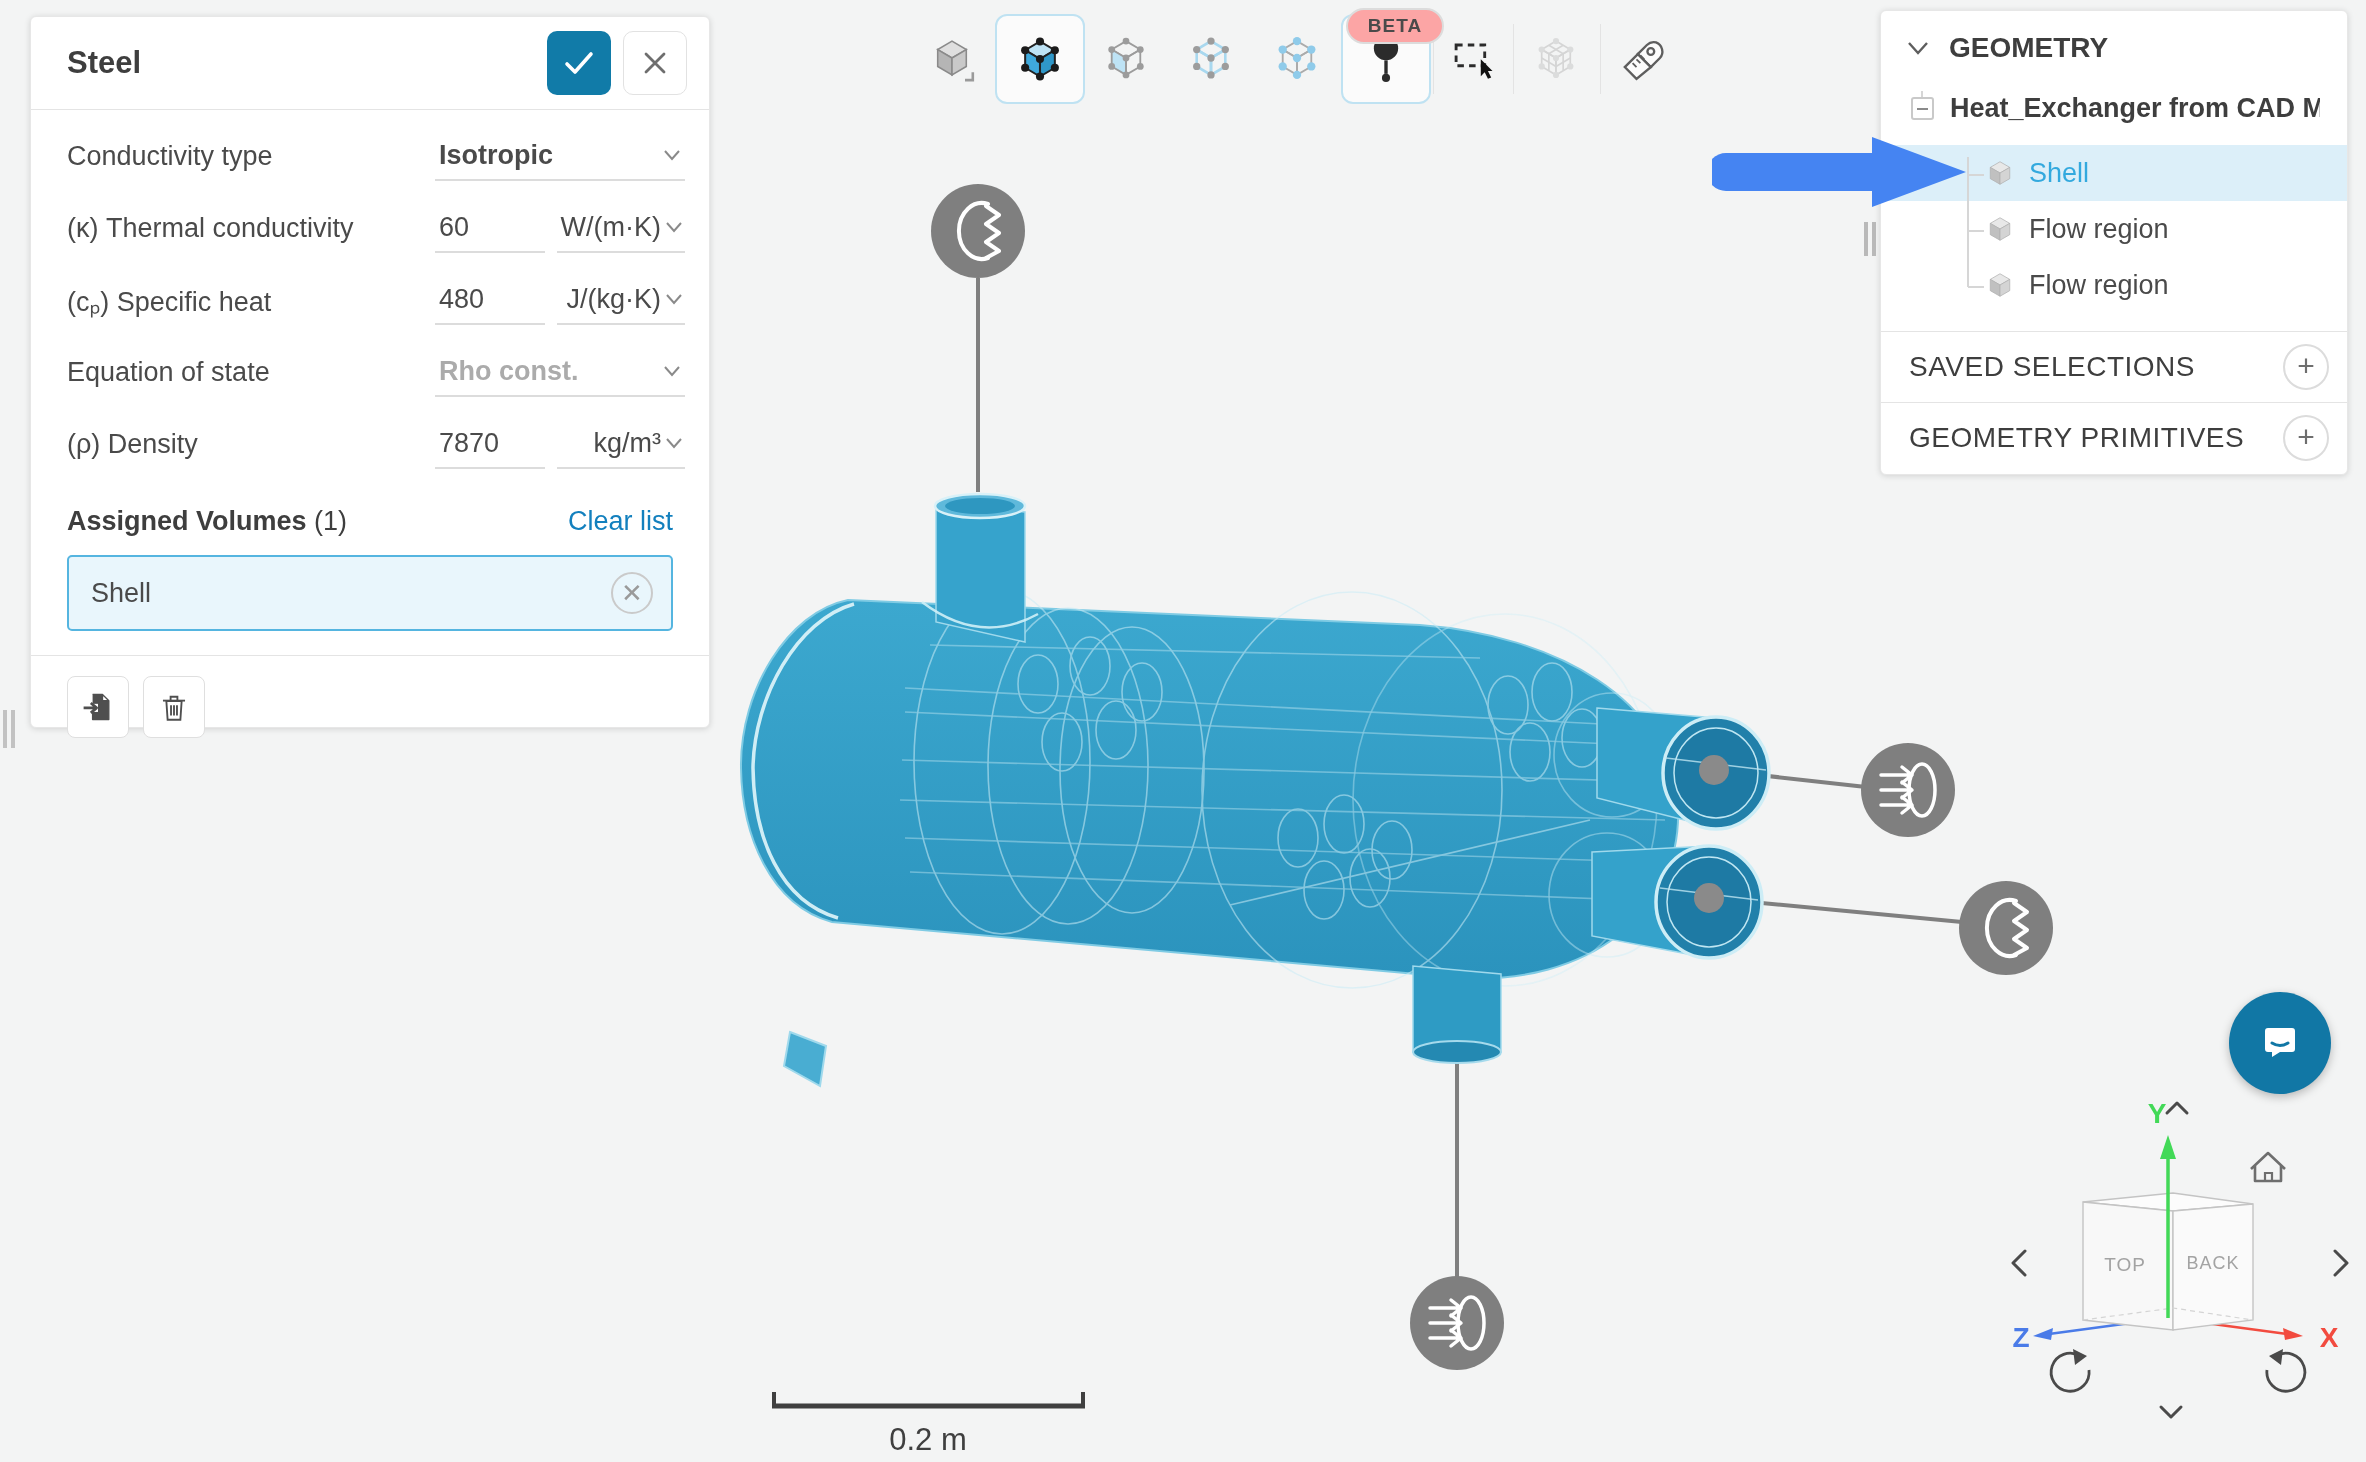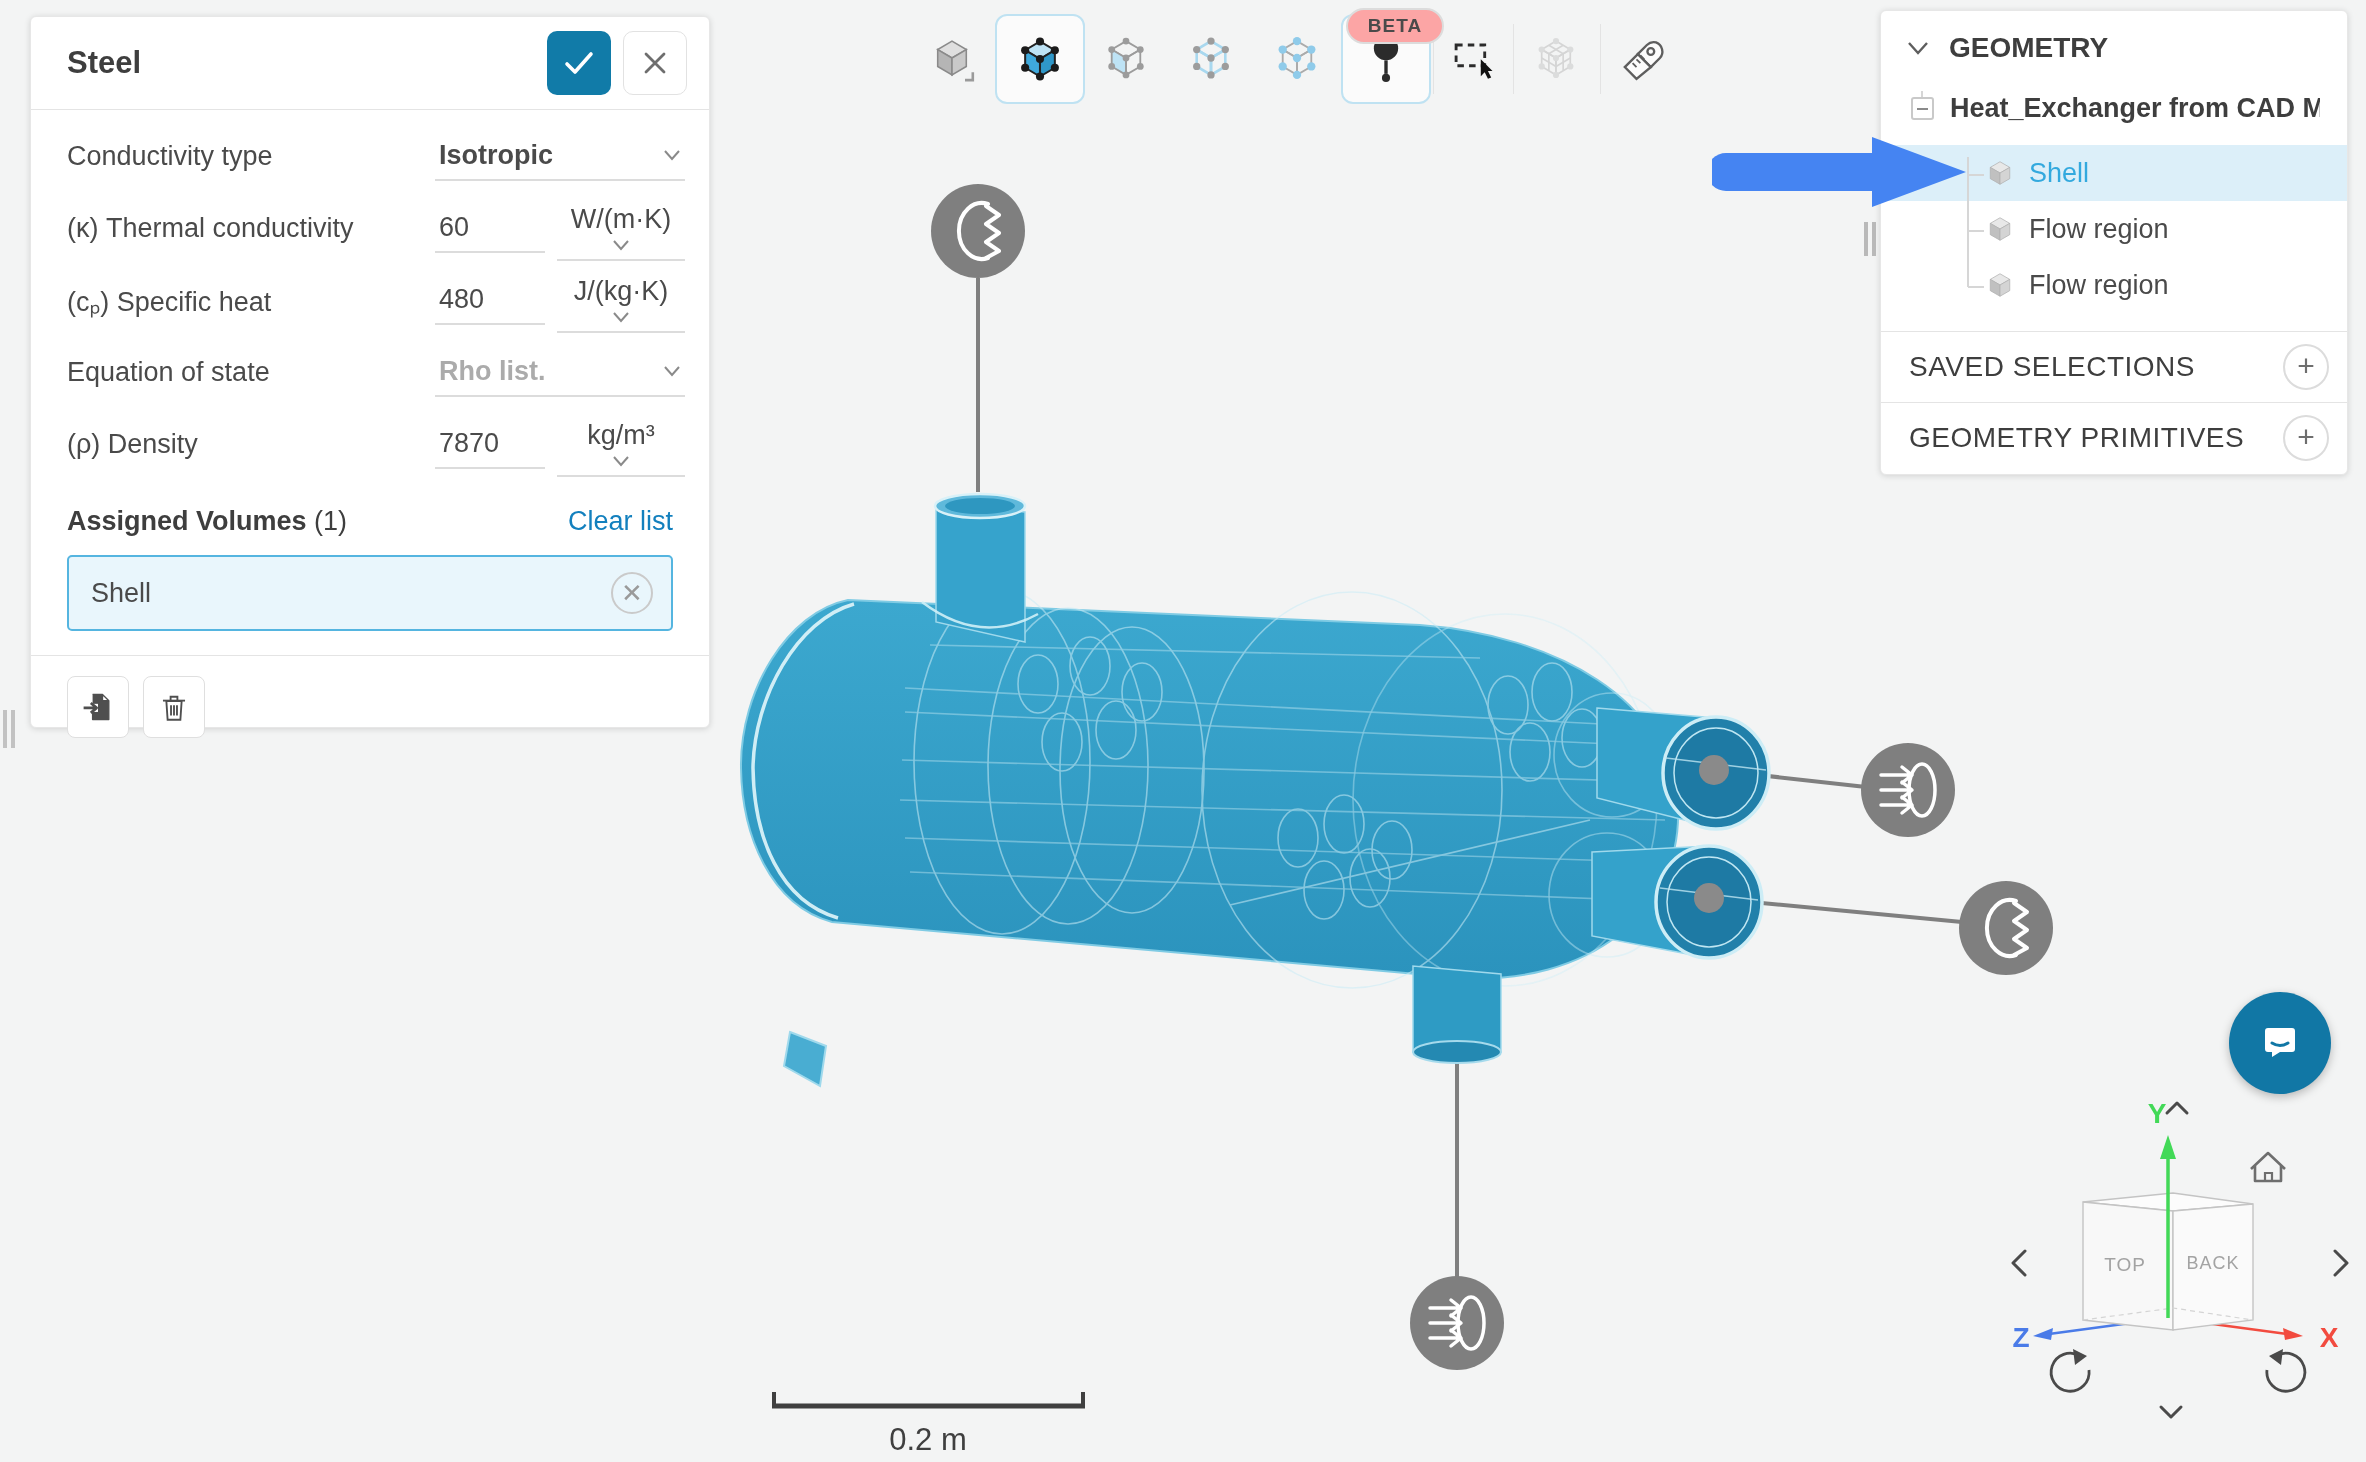--- a/index.html
+++ b/index.html
@@ -24,21 +24,21 @@
   .prows { padding-top:10px; }
   .plabel { flex:1; font-size:27px; color:#4A4A4A; }
   .pval { display:flex; align-items:center; }
   .sel { width:250px; border-bottom:2px solid #DCDCDC; padding:8px 4px; display:flex;
          justify-content:space-between; align-items:center; font-size:27px; color:#4A4A4A; cursor:pointer;font-weight:bold; }
   .sel.gray { color:#ABABAB; }
   .numin { width:110px; border:none; border-bottom:2px solid #DCDCDC; font-size:27px;
            color:#4A4A4A; font-family:"Liberation Sans",sans-serif; padding:8px 4px; background:transparent; }
   .unit { width:128px; margin-left:12px; border-bottom:2px solid #DCDCDC; padding:8px 2px;
           display:flex; justify-content:flex-end; align-items:center; gap:4px; font-size:27px;
-          color:#4A4A4A; cursor:pointer;flex-direction:column; }
+          color:#4A4A4A; cursor:pointer; }
   .chev { width:18px; height:12px; flex:none; }
   #assigned-head { display:flex; align-items:center; padding:26px 36px 12px 36px; }
   #assigned-title { font-size:27px; color:#3E3E3E; flex:1; }
   #assigned-title b { font-weight:bold; }
   #clear-list { font-size:27px; color:#1380BE; cursor:pointer; }
   #chip-wrap { padding:6px 36px 24px 36px; }
   .chip { height:76px; background:#E9F6FC; border:2px solid #55B5E0; border-radius:5px;
           display:flex; align-items:center; padding:0 18px 0 22px; }
   .chip-label { flex:1; font-size:27px; color:#4A4A4A; }
   .chip-x { width:42px; height:42px; border-radius:50%; border:2px solid #CACACA; color:#9A9A9A;
@@ -416,21 +416,21 @@
             <span>J/(kg·K)</span>
             <svg class="chev" viewBox="0 0 18 12">
               <polyline points="2,2 9,10 16,2" fill="none" stroke="#8A8A8A" stroke-width="2"></polyline>
               </svg>
           </div>
         </div>
       </div>
       <div class="prow">
         <span class="plabel">Equation of state</span>
         <div class="sel gray" style="width:250px">
-          <span>Rho list.</span>
+          <span>Rho const.</span>
           <svg class="chev" viewBox="0 0 18 12">
             <polyline points="2,2 9,10 16,2" fill="none" stroke="#8A8A8A" stroke-width="2"></polyline>
             </svg>
         </div>
       </div>
       <div class="prow">
         <span class="plabel">(ρ) Density</span>
         <div class="pval">
           <input class="numin" value="7870" style="">
           <div class="unit">

